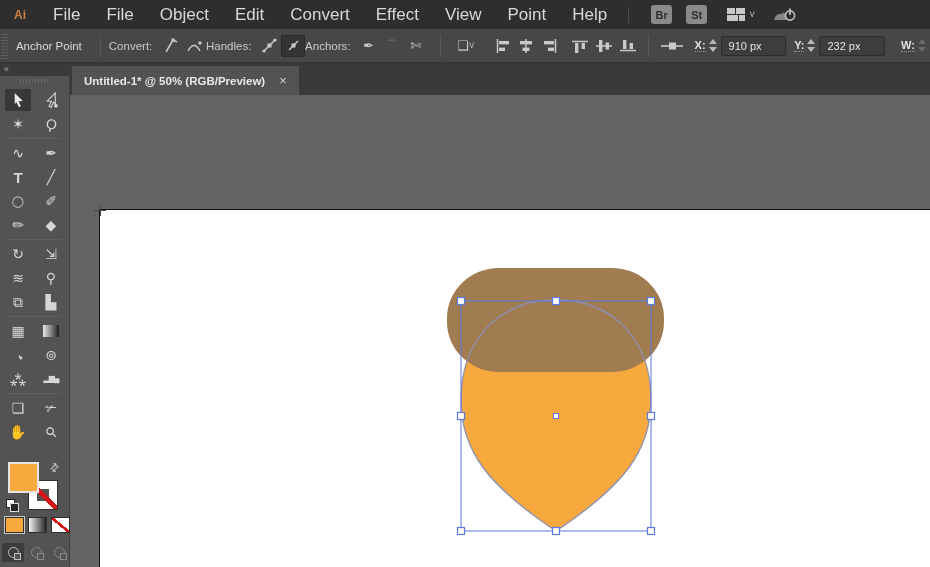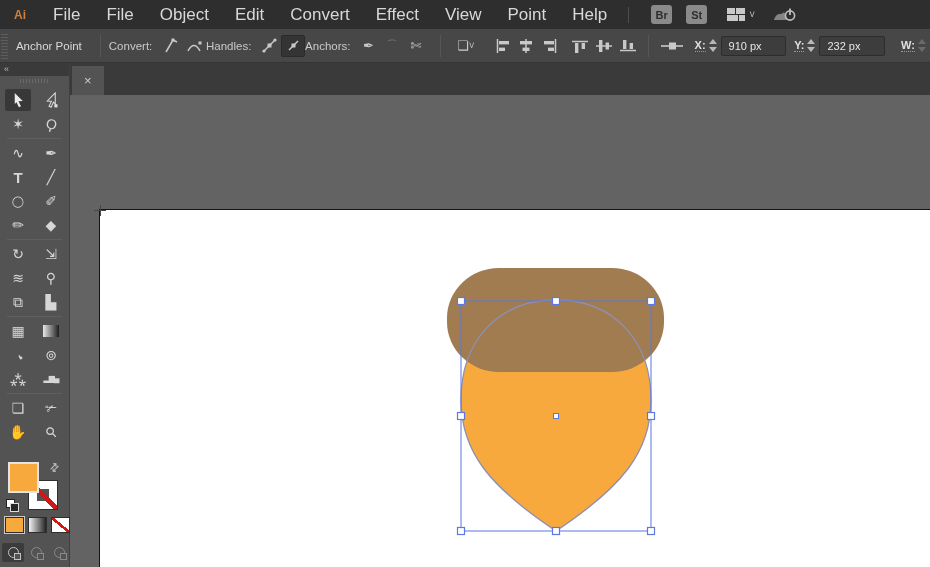--- a/index.html
+++ b/index.html
@@ -426,20 +426,21 @@
           </div>
         <div class="mode dim">
             <span class="circ"></span>
           </div>
       </div>
     </div>
   </div>
 
   <div class="tabbar">
     <div class="doc-tab">
+      <span class="title">Untitled-1* @ 50% (RGB/Preview)</span>
       <span class="close">×</span>
     </div>
   </div>
 
   <div class="canvas-body">
     <div class="artboard"></div>
 
     <svg class="overlay" width="860" height="472" viewBox="0 0 860 472">
 
       <g stroke="#474747" stroke-width="1">

